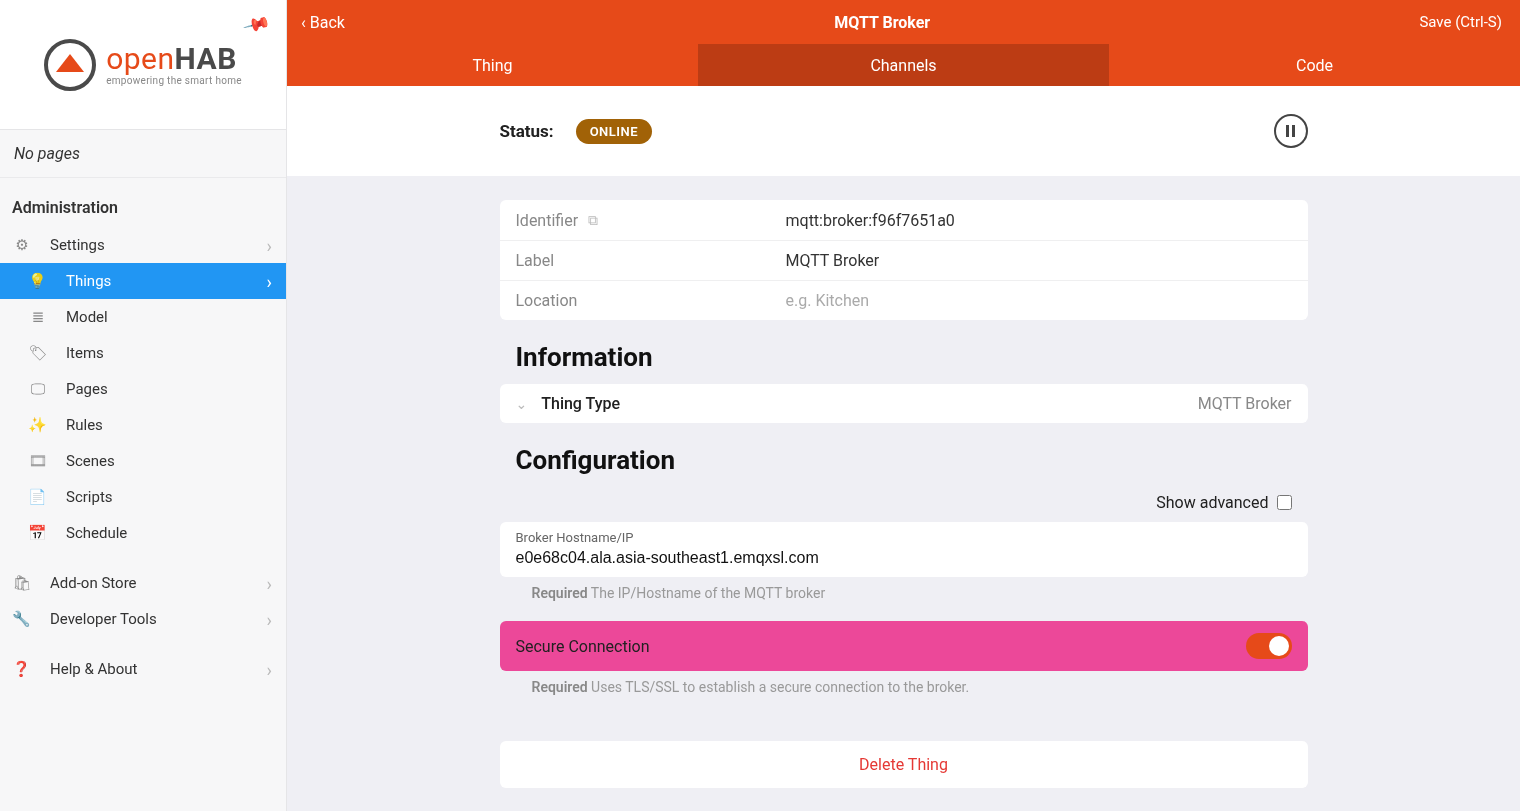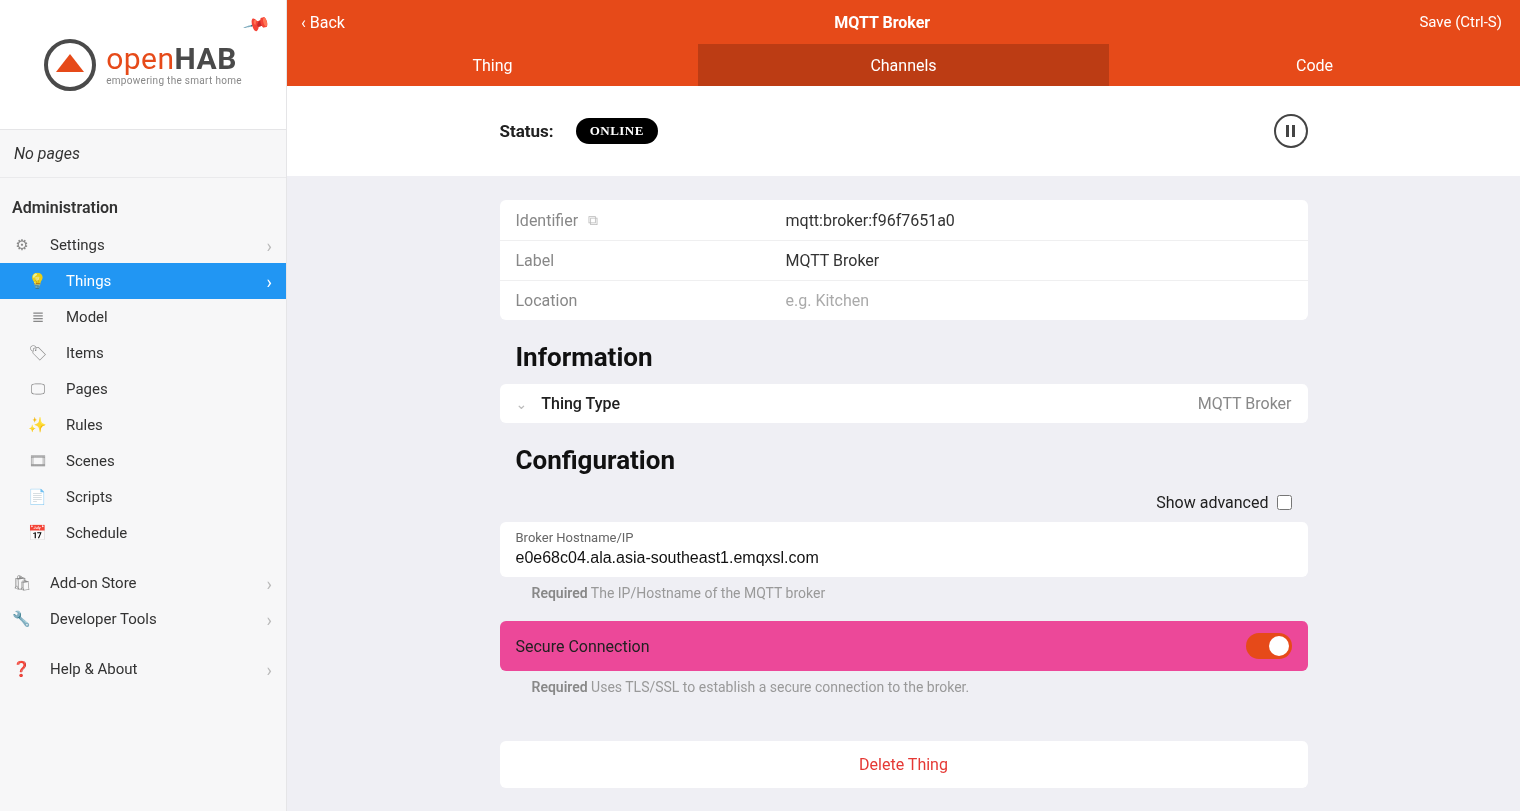--- a/index.html
+++ b/index.html
@@ -149,28 +149,27 @@
   .status-inner{
     width:808px;
     margin:16px auto;
     display:flex;
     align-items:center;
     justify-content:space-between;
   }
   .status-left{ display:flex; align-items:center; gap:22px;}
   .status-label{ font-weight:700; font-size:17px;}
   .badge{
-    background:#000000;
+    background:#a16207;
     color:#fff;
     font-size:13px;
     font-weight:600;
     padding:5px 14px;
     border-radius:14px;
     letter-spacing:0.5px;
-    font-family:Liberation Serif, serif;
   }
   .pause-btn{
     width:34px;height:34px;
     border:2px solid #444;
     border-radius:50%;
     display:flex;align-items:center;justify-content:center;
     cursor:pointer;
     color:#444;
   }
   .pause-btn::before{

